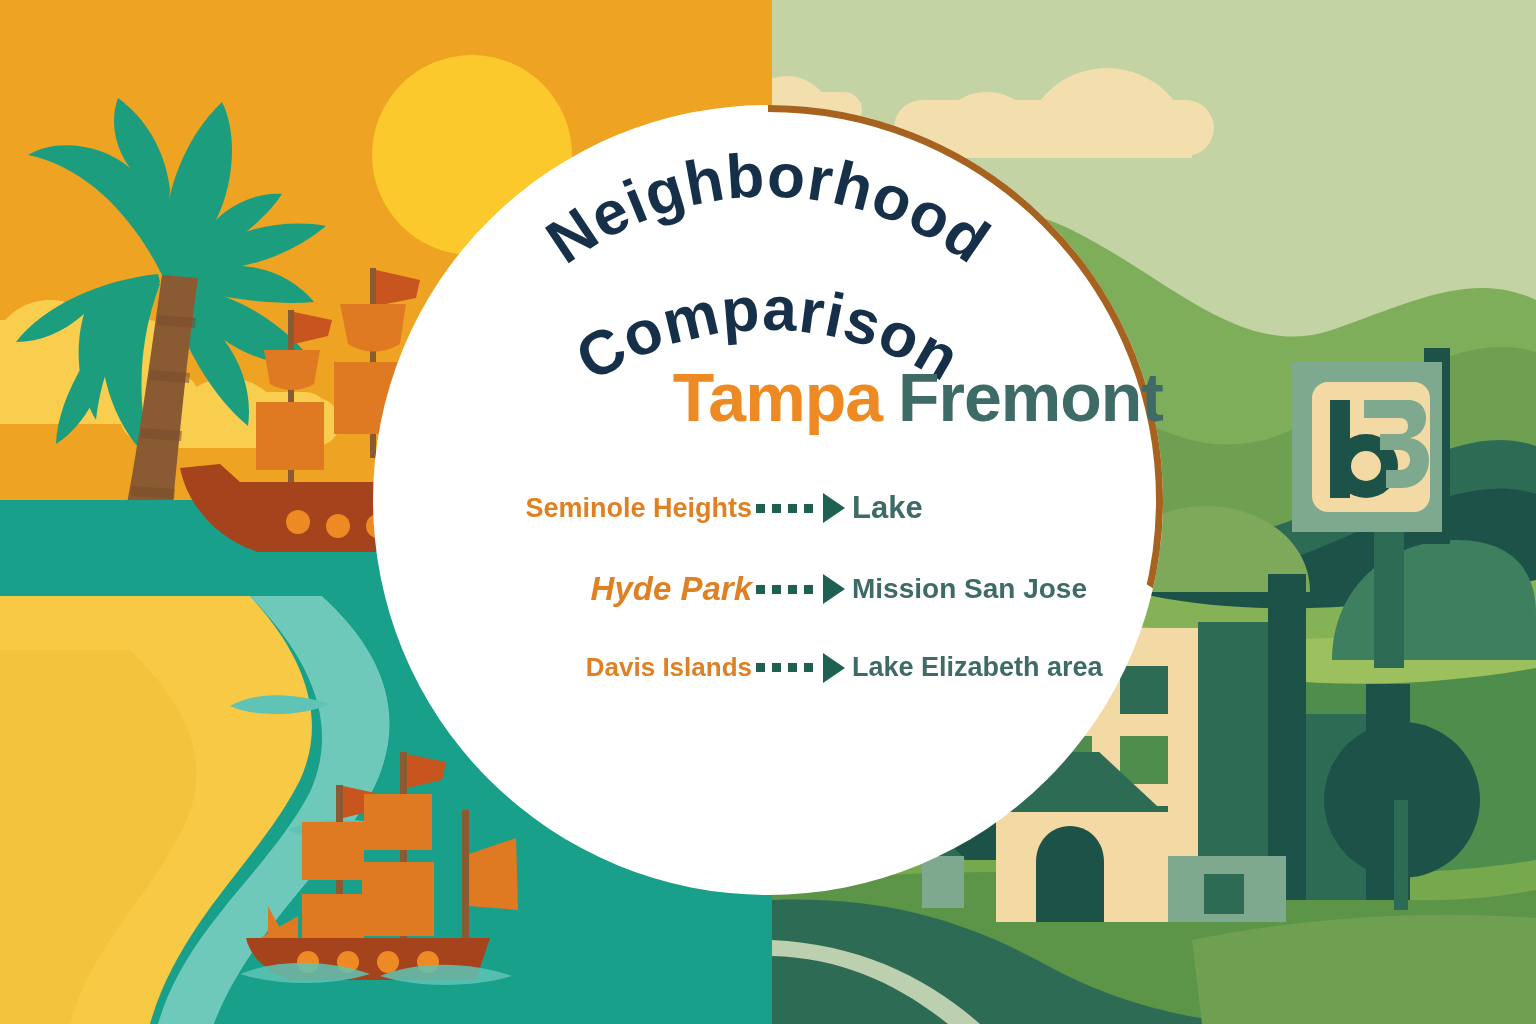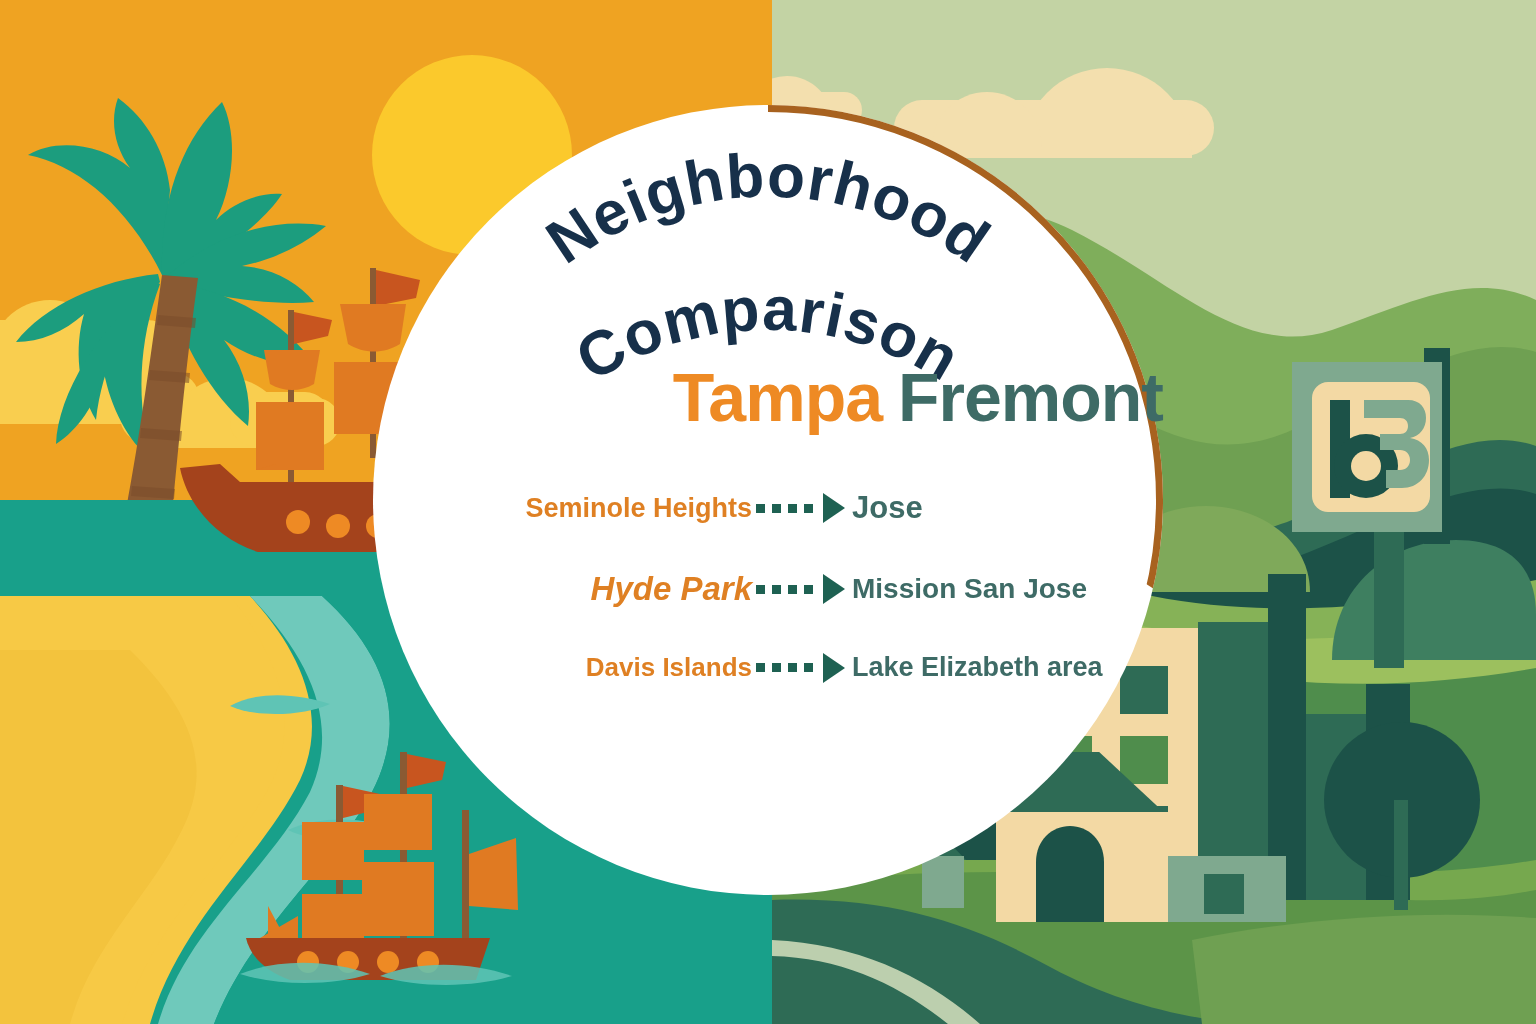--- a/index.html
+++ b/index.html
@@ -291,21 +291,21 @@
 
     <div class="row r1">
       <div class="row-left">Seminole Heights</div>
       <div class="conn">
         <span class="cdot"></span>
         <span class="cdot"></span>
         <span class="cdot"></span>
         <span class="cdot"></span>
         <span class="ctri"></span>
       </div>
-      <div class="row-right">Jose</div>
+      <div class="row-right">Lake</div>
     </div>
 
     <div class="row r2">
       <div class="row-left">Hyde Park</div>
       <div class="conn">
         <span class="cdot"></span>
         <span class="cdot"></span>
         <span class="cdot"></span>
         <span class="cdot"></span>
         <span class="ctri"></span>

